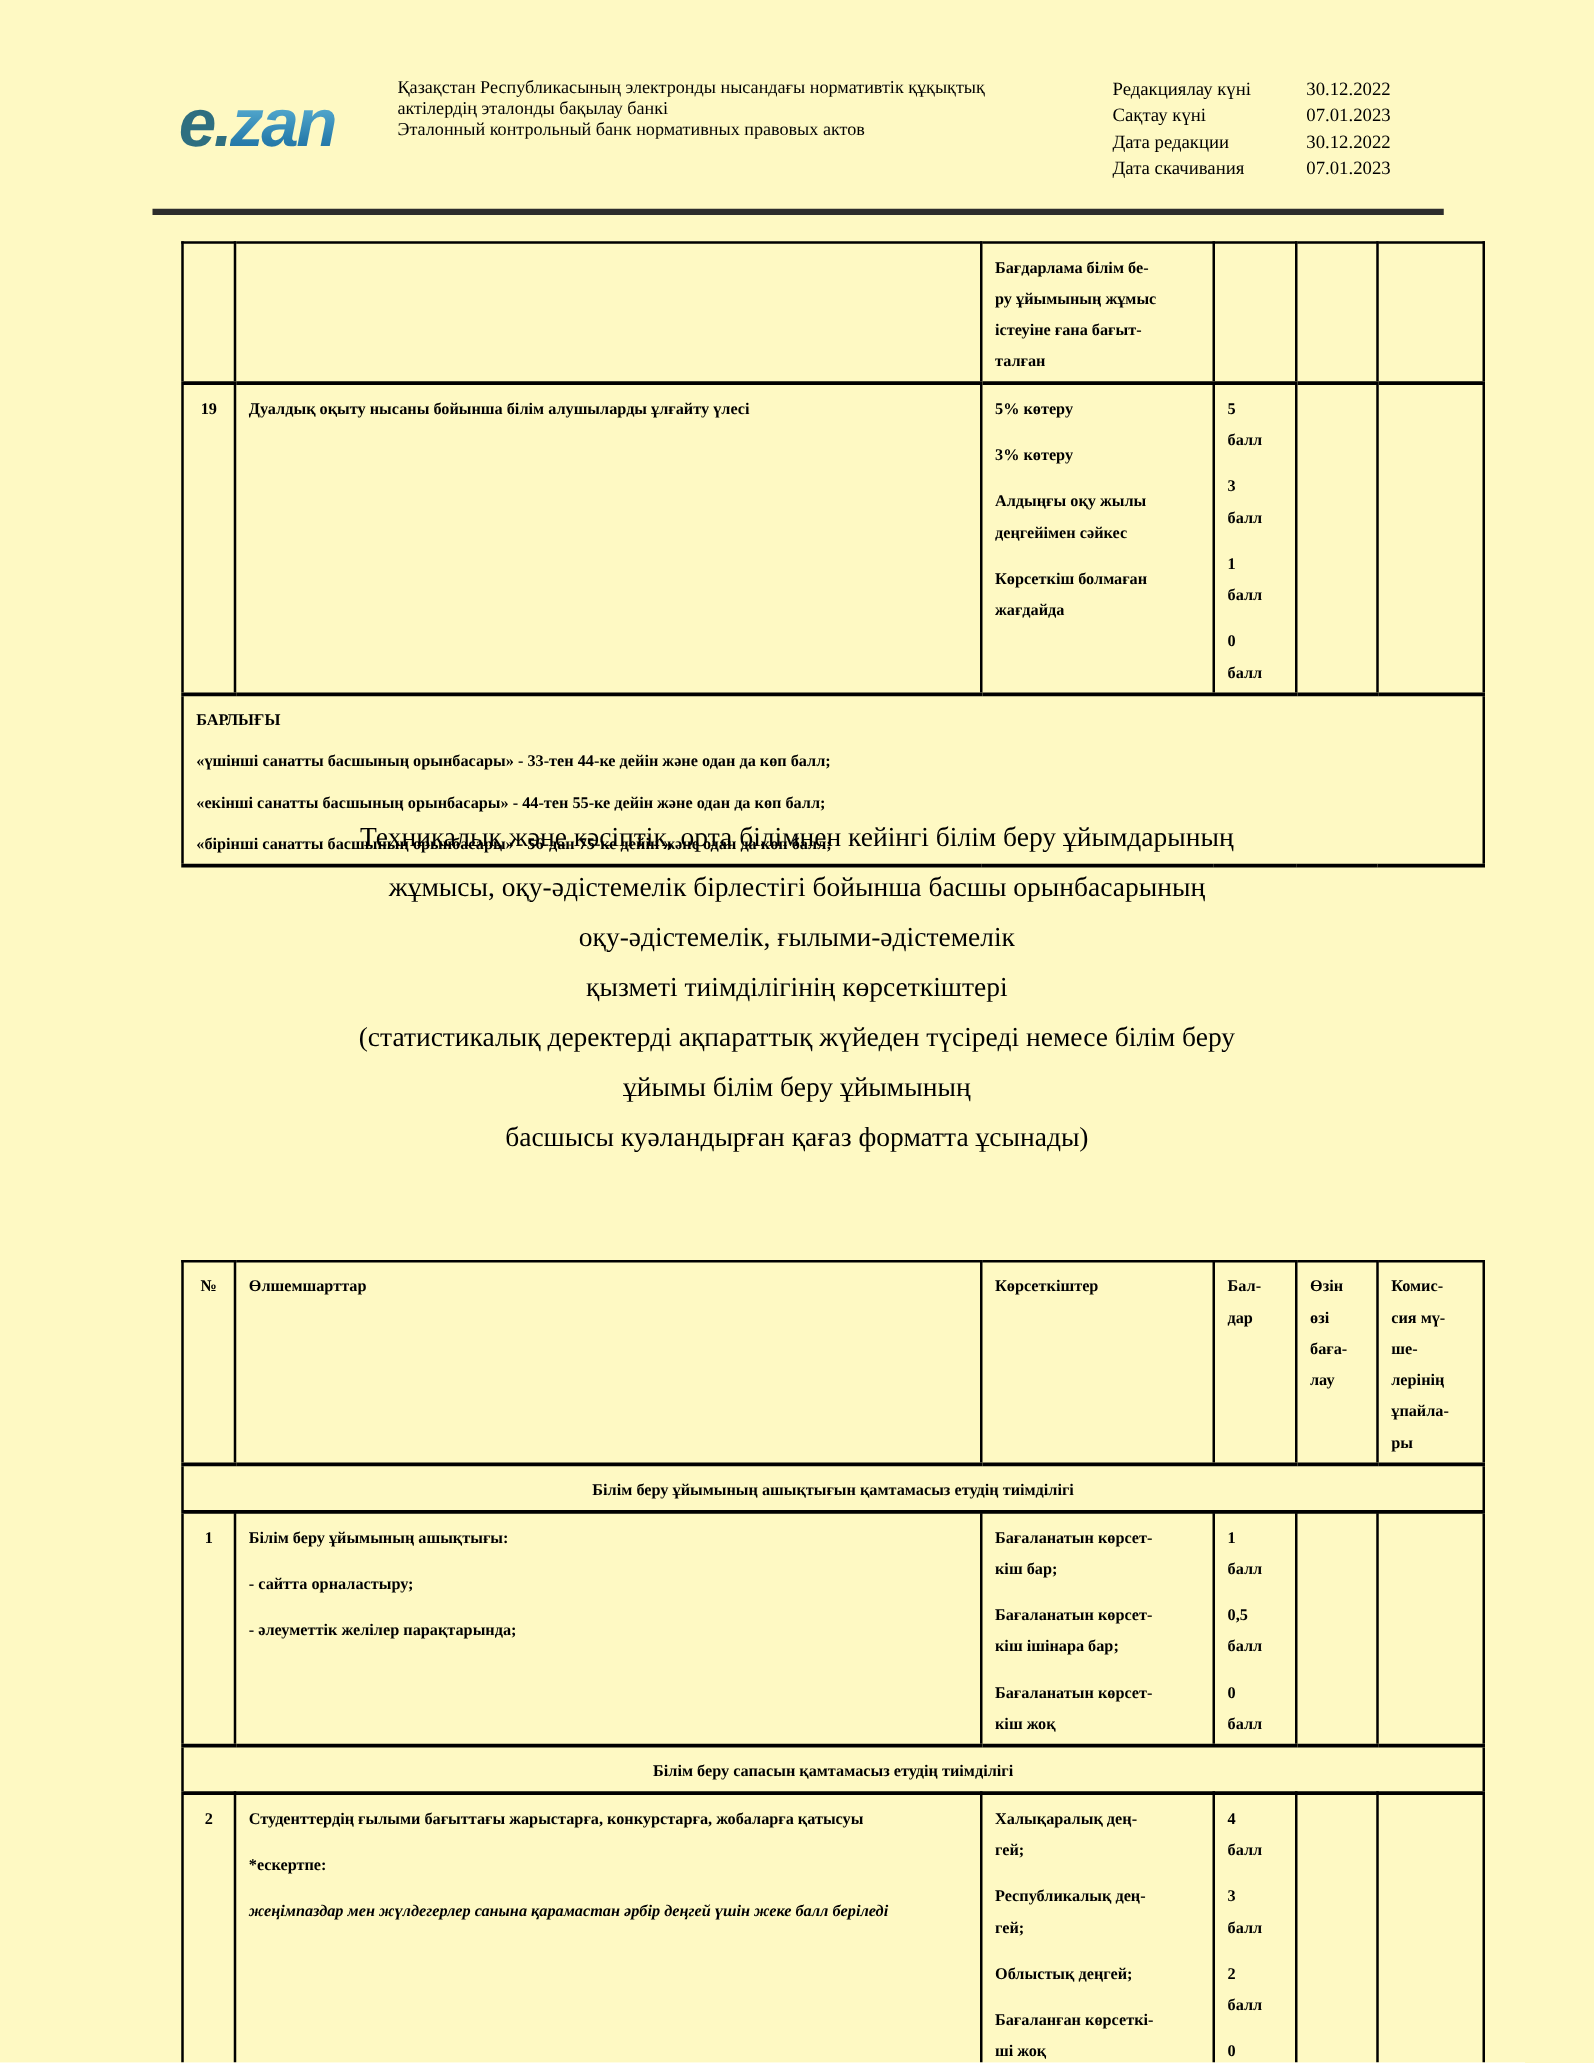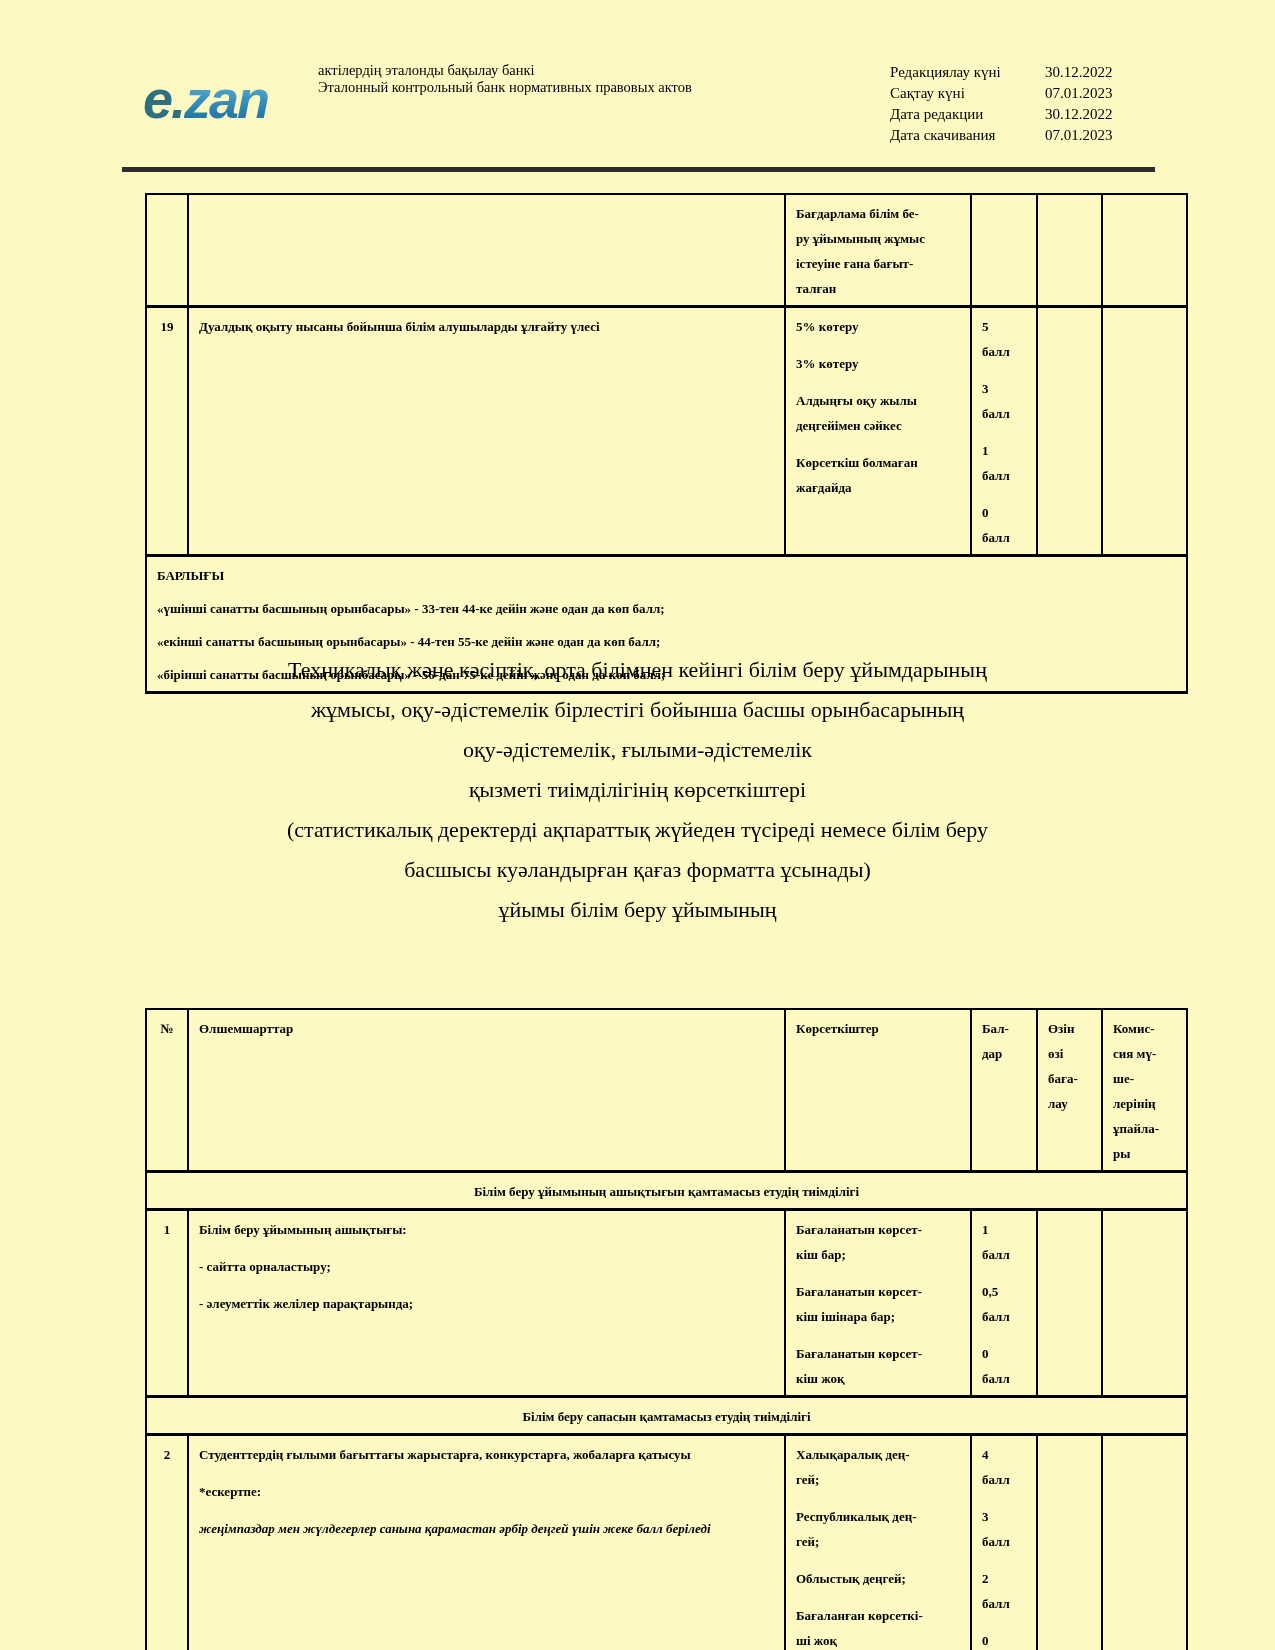--- a/index.html
+++ b/index.html
@@ -63,20 +63,21 @@
 </head>
 <body>
 
 <div class="page">
 
   <div class="hdr-logo">
     <span class="lg-e">e</span><span class="lg-dot">.</span><span class="lg-zan">zan</span>
   </div>
 
   <div class="hdr-bank">
+    <div>Қазақстан Республикасының электронды нысандағы нормативтік құқықтық</div>
     <div>актілердің эталонды бақылау банкі</div>
     <div>Эталонный контрольный банк нормативных правовых актов</div>
   </div>
 
   <div class="hdr-meta">
     <div class="mrow">
       <span class="mlabel">Редакциялау күні</span>
       <span class="mvalue">30.12.2022</span>
     </div>
     <div class="mrow">
@@ -152,22 +153,22 @@
     </tr>
   </tbody>
     </table>
 
   <div class="doc-title">
     <div>Техникалық және кәсіптік, орта білімнен кейінгі білім беру ұйымдарының</div>
     <div>жұмысы, оқу-әдістемелік бірлестігі бойынша басшы орынбасарының</div>
     <div>оқу-әдістемелік, ғылыми-әдістемелік</div>
     <div>қызметі тиімділігінің көрсеткіштері</div>
     <div>(статистикалық деректерді ақпараттық жүйеден түсіреді немесе білім беру</div>
+    <div>ұйымы білім беру ұйымының</div>
     <div>басшысы куәландырған қағаз форматта ұсынады)</div>
-    <div>ұйымы білім беру ұйымының</div>
   </div>
 
   <table class="doc tbl2">
     <colgroup>
       <col style="width:42px">
         <col style="width:597px">
         <col style="width:186px">
       <col style="width:66px">
         <col style="width:65px">
         <col style="width:85px">

